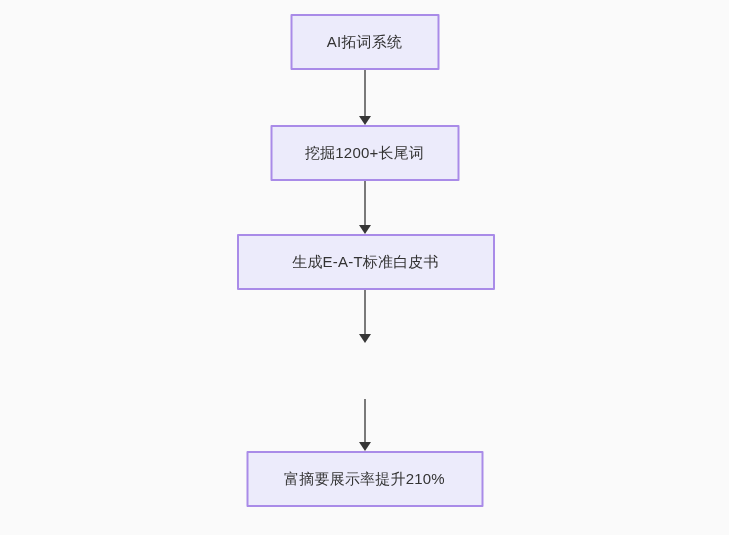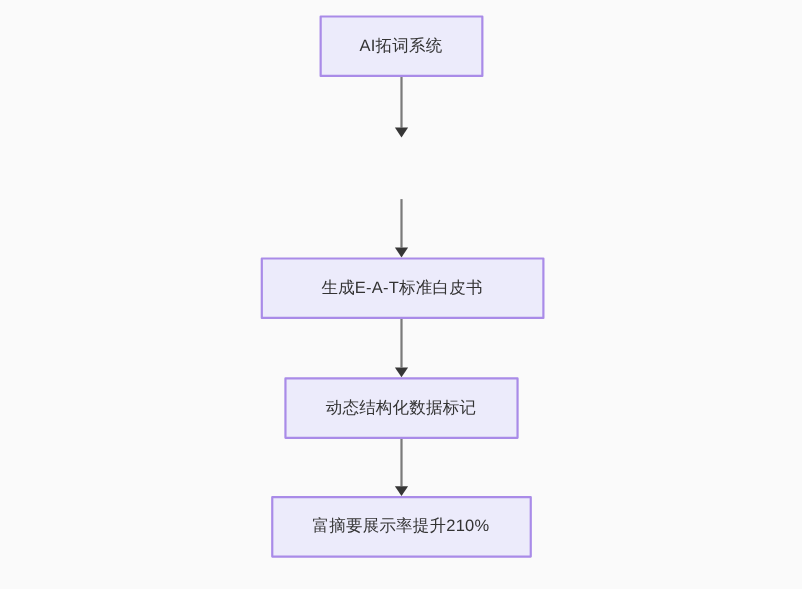--- a/index.html
+++ b/index.html
@@ -91,38 +91,38 @@
 
   <div class="node node-1">
     <span class="node-label">AI拓词系统</span>
   </div>
 
   <div class="connector conn-1">
     <div class="line"></div>
     <div class="arrowhead"></div>
   </div>
 
+  <div class="node node-2">
+    <span class="node-label">挖掘1200+长尾词</span>
+  </div>
 
   <div class="connector conn-2">
     <div class="line"></div>
     <div class="arrowhead"></div>
   </div>
 
   <div class="node node-3">
     <span class="node-label">生成E-A-T标准白皮书</span>
   </div>
 
   <div class="connector conn-3">
     <div class="line"></div>
     <div class="arrowhead"></div>
   </div>
 
-  <div class="node node-4">
-    <span class="node-label">动态结构化数据标记</span>
-  </div>
 
   <div class="connector conn-4">
     <div class="line"></div>
     <div class="arrowhead"></div>
   </div>
 
   <div class="node node-5">
     <span class="node-label">富摘要展示率提升210%</span>
   </div>
 

